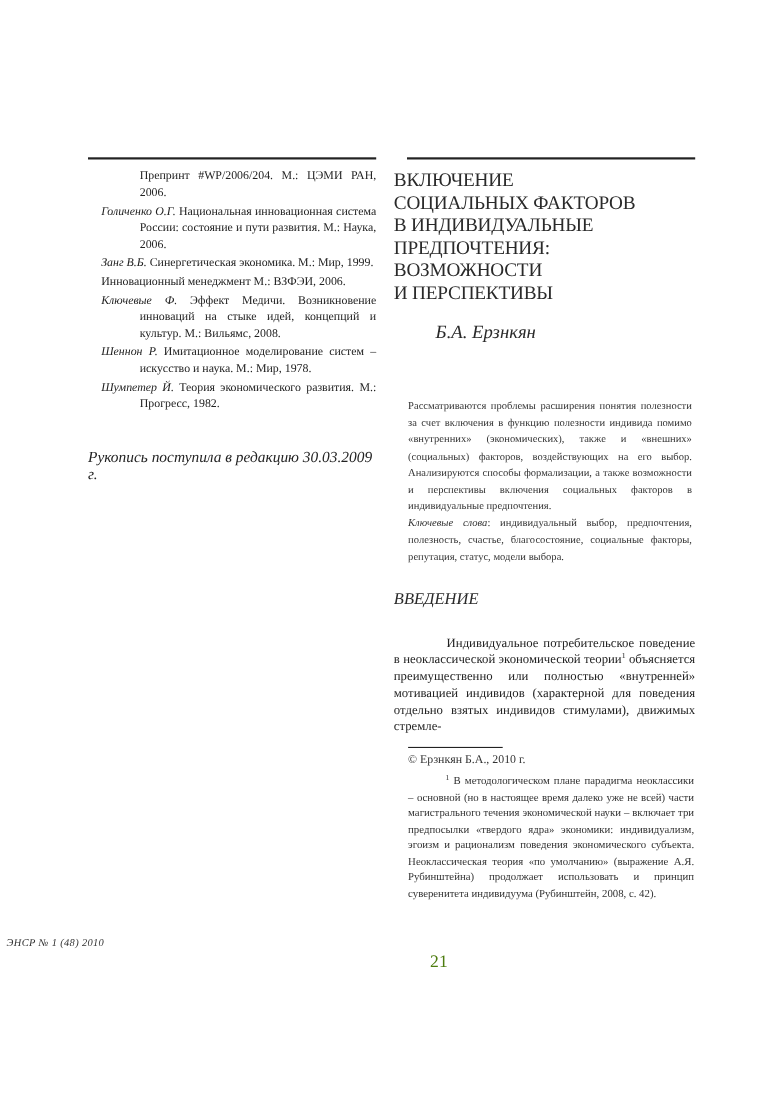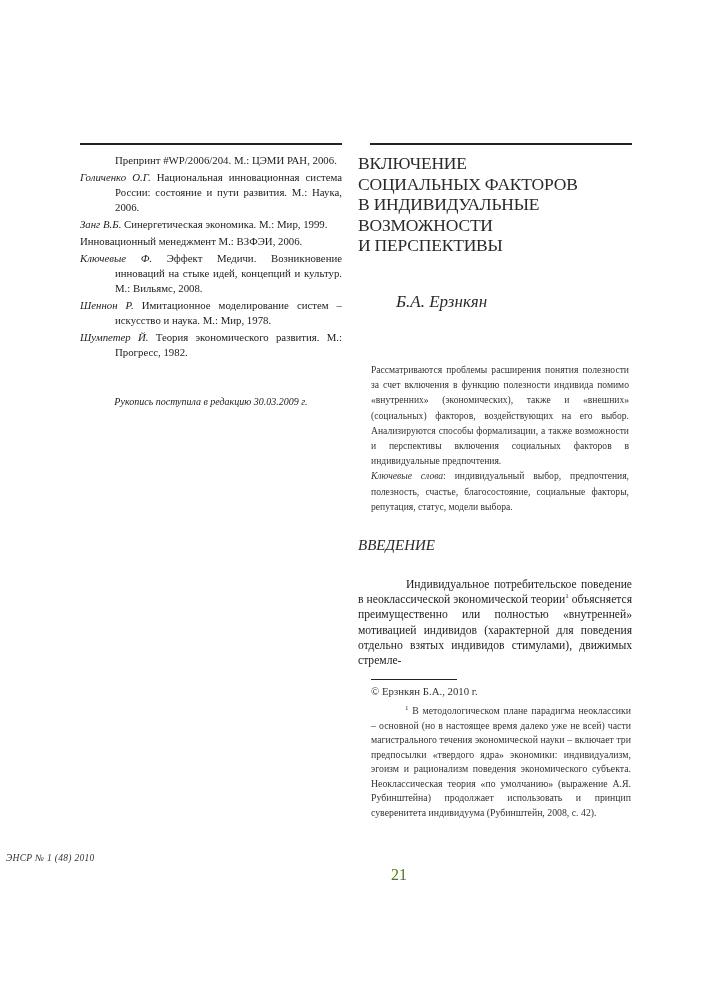--- a/index.html
+++ b/index.html
@@ -4,25 +4,25 @@
 <style>
   html, body { margin: 0; padding: 0; background: #ffffff; }
   body { width: 710px; height: 1003px; position: relative; overflow: hidden;
          font-family: "Liberation Serif", "DejaVu Serif", serif; color: #222; }
   .rule { position: absolute; height: 1.5px; background: #222; }
   #rule-left { left: 80px; top: 143px; width: 262px; }
   #rule-right { left: 370px; top: 143px; width: 262px; }
 
   #left-col { position: absolute; left: 80px; top: 153px; width: 262px;
               font-size: 10.8px; line-height: 15px; text-align: justify; }
-  .ref { margin: 0 0 2px 0; padding-left: 35px; text-indent: -35px; }
+  .ref { margin: 0 0 2px 12px; padding-left: 35px; text-indent: -35px; }
   .ref.cont { text-indent: 0; }
   .ref .auth { font-style: italic; }
   .ref.plain { padding-left: 0; text-indent: 0; }
-  #received { margin-top: 34px; text-align: center; font-style: italic; font-size: 10px; }
+  #received { margin-top: 34px; text-align: left; font-style: italic; font-size: 14px; }
 
   #title { position: absolute; left: 358px; top: 153px; width: 290px;
            font-size: 17.5px; line-height: 20.5px; color: #2a2a2a; letter-spacing: -0.2px; }
   #author { position: absolute; left: 358px; top: 292px; font-size: 17px; font-style: italic; color: #2a2a2a; margin-left: 38px; }
 
   #abstract { position: absolute; left: 371px; top: 362px; width: 258px;
               font-size: 9.6px; line-height: 15.2px; text-align: justify; color: #333; }
   #abstract .kw-label { font-style: italic; }
 
   #intro-heading { position: absolute; left: 358px; top: 537px; font-size: 15px; color: #2a2a2a; font-style: italic; }
@@ -56,20 +56,21 @@
   <p class="ref"><span class="auth">Ключевые Ф.</span><span> Эффект Медичи. Возникновение инноваций на стыке идей, концепций и культур. М.: Вильямс, 2008.</span></p>
   <p class="ref"><span class="auth">Шеннон Р.</span><span> Имитационное моделирование систем – искусство и наука. М.: Мир, 1978.</span></p>
   <p class="ref"><span class="auth">Шумпетер Й.</span><span> Теория экономического развития. М.: Прогресс, 1982.</span></p>
   <div id="received">Рукопись поступила в редакцию 30.03.2009 г.</div>
 </div>
 
 <div id="title">
   <div>ВКЛЮЧЕНИЕ</div>
   <div>СОЦИАЛЬНЫХ ФАКТОРОВ</div>
   <div>В ИНДИВИДУАЛЬНЫЕ</div>
+  <div>ПРЕДПОЧТЕНИЯ:</div>
   <div>ВОЗМОЖНОСТИ</div>
   <div>И ПЕРСПЕКТИВЫ</div>
 </div>
 
 <div id="author">Б.А. Ерзнкян</div>
 
 <div id="abstract">
   <div>Рассматриваются проблемы расширения понятия полезности за счет включения в функцию полезности индивида помимо «внутренних» (экономических), также и «внешних» (социальных) факторов, воздействующих на его выбор. Анализируются способы формализации, а также возможности и перспективы включения социальных факторов в индивидуальные предпочтения.</div>
   <div><span class="kw-label">Ключевые слова</span><span>: индивидуальный выбор, предпочтения, полезность, счастье, благосостояние, социальные факторы, репутация, статус, модели выбора.</span></div>
 </div>

